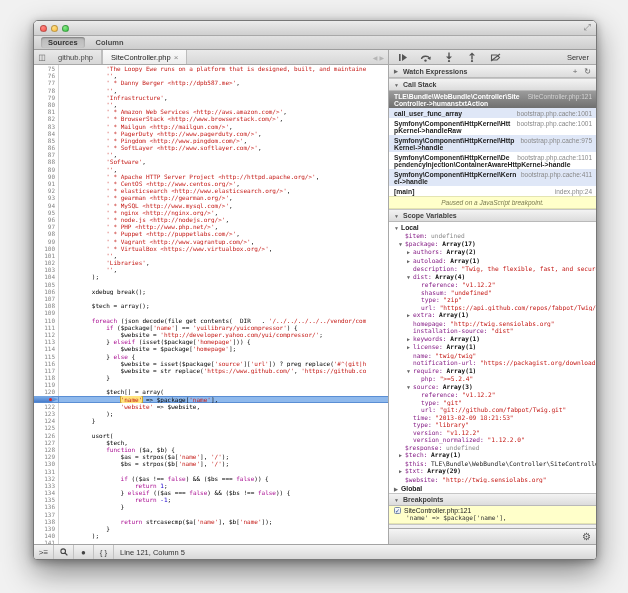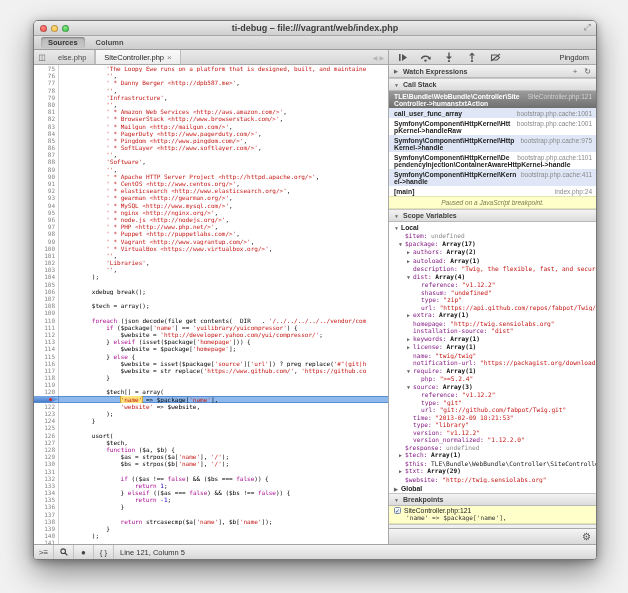--- a/index.html
+++ b/index.html
@@ -107,34 +107,33 @@
 
 <div class="canvas">
   <div class="window">
 
     <div class="titlebar">
       <div class="lights">
         <span class="light red"></span>
         <span class="light yellow"></span>
         <span class="light green"></span>
       </div>
-      <div class="win-title">ti-debug – file:///vagrant/web/index.php</div>
       <div class="resize-glyph">⤢</div>
     </div>
 
     <div class="maintabs">
       <span class="maintab active">Sources</span>
       <span class="maintab">Column</span>
     </div>
 
     <div class="tabrow">
       <div class="tabs-left">
         <span class="navtoggle">◫</span>
         <span class="filetab">
-          <span>else.php</span>
+          <span>github.php</span>
         </span>
         <span class="filetab active">
           <span>SiteController.php</span>
           <span class="tab-close">×</span>
         </span>
         <span class="tab-scroll">
           <span>◀</span>
           <span>▶</span>
         </span>
       </div>
@@ -165,21 +164,21 @@
               <rect x="3.3" y="3.5" width="1.4" height="4" fill="#555"></rect>
               <circle cx="4" cy="9" r="1.1" fill="#555"></circle>
             </svg>
         </span>
         <span class="dbg-btn">
           <svg width="11" height="9" viewBox="0 0 11 9">
               <path d="M1.5 2 L7 2 L9.5 4.5 L7 7 L1.5 7 Z" fill="none" stroke="#555" stroke-width="1.1"></path>
               <line x1="1" y1="8" x2="10" y2="1" stroke="#555" stroke-width="1.1"></line>
             </svg>
         </span>
-        <span class="paused-label">Pingdom</span>
+        <span class="paused-label">Server</span>
       </div>
     </div>
 
     <div class="content">
       <div class="editor">
         <div>
             <div class="code-line"><div class="gutter-cell">75</div><div class="code-text" style="padding-left: 47.2px;"><span class="tk-s">'The Loopy Ewe runs on a platform that is designed, built, and maintaine</span></div></div>
             <div class="code-line"><div class="gutter-cell">76</div><div class="code-text" style="padding-left: 47.2px;"><span class="tk-s">''</span><span class="tk-p">,</span></div></div>
             <div class="code-line"><div class="gutter-cell">77</div><div class="code-text" style="padding-left: 47.2px;"><span class="tk-s">' * Danny Berger &lt;http://dpb587.me&gt;'</span><span class="tk-p">,</span></div></div>
             <div class="code-line"><div class="gutter-cell">78</div><div class="code-text" style="padding-left: 47.2px;"><span class="tk-s">''</span><span class="tk-p">,</span></div></div>

